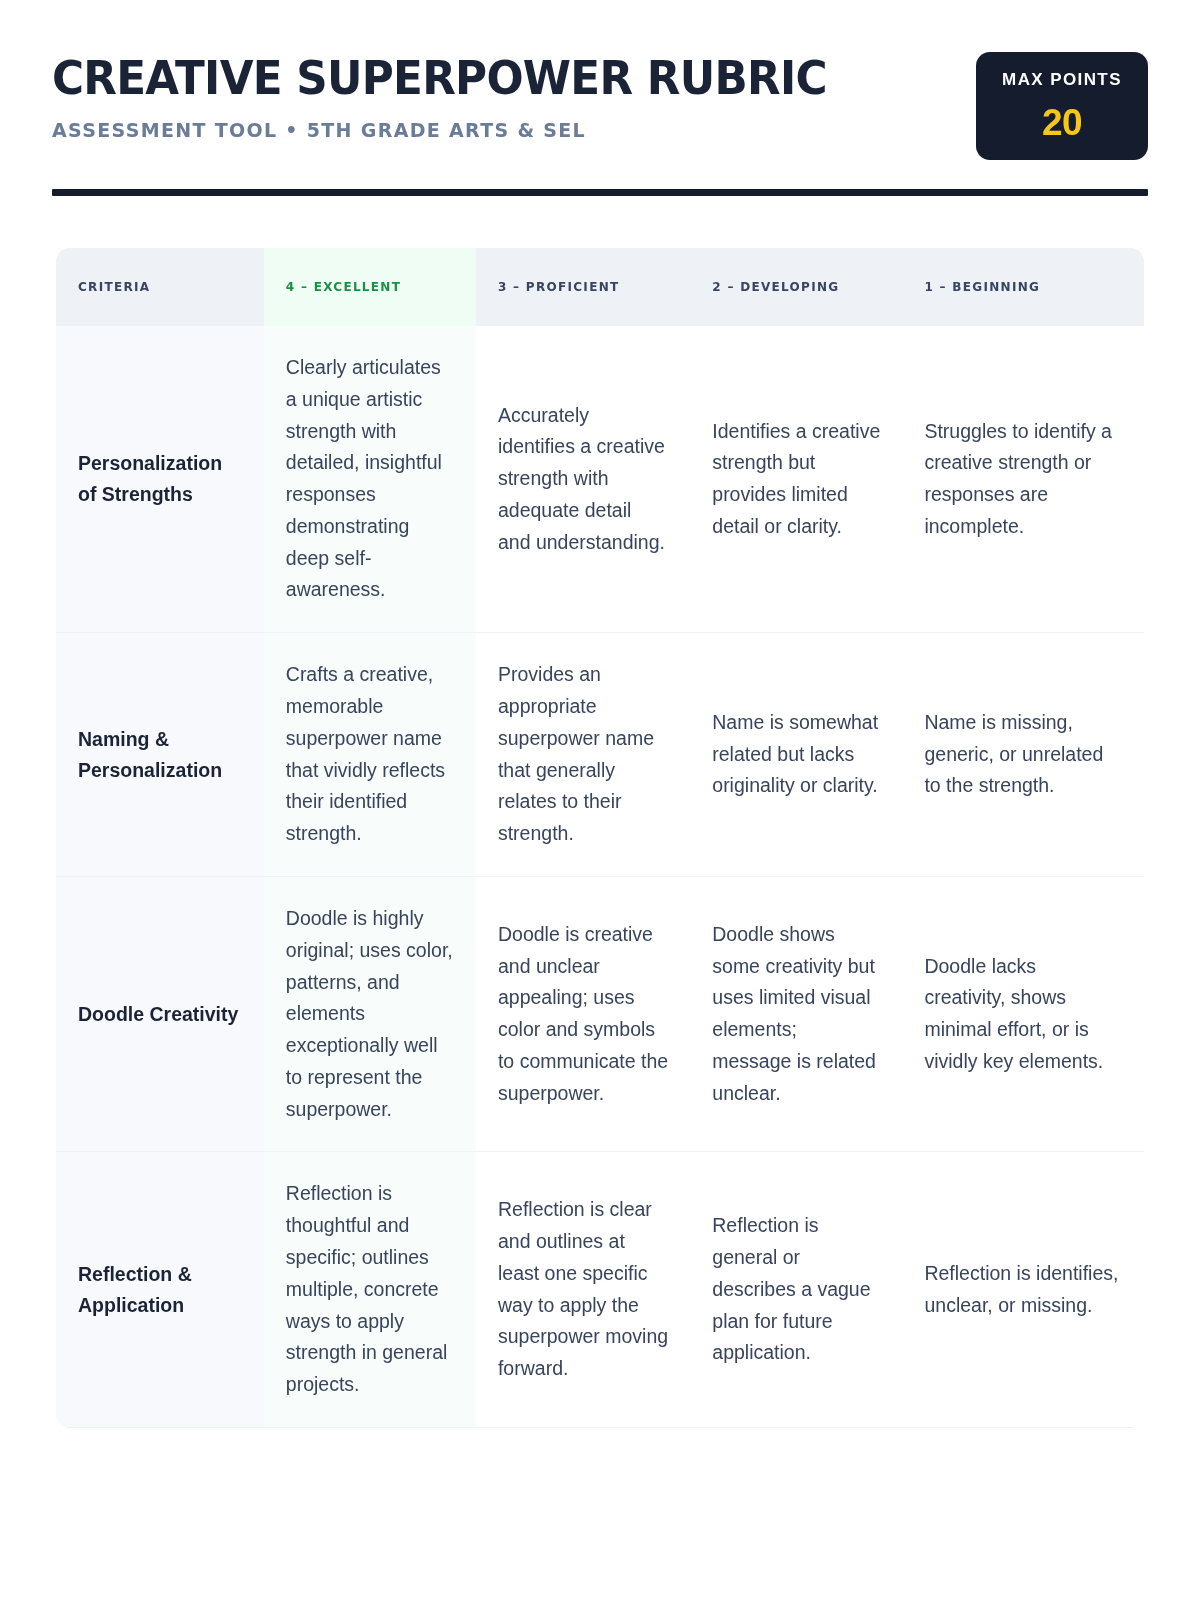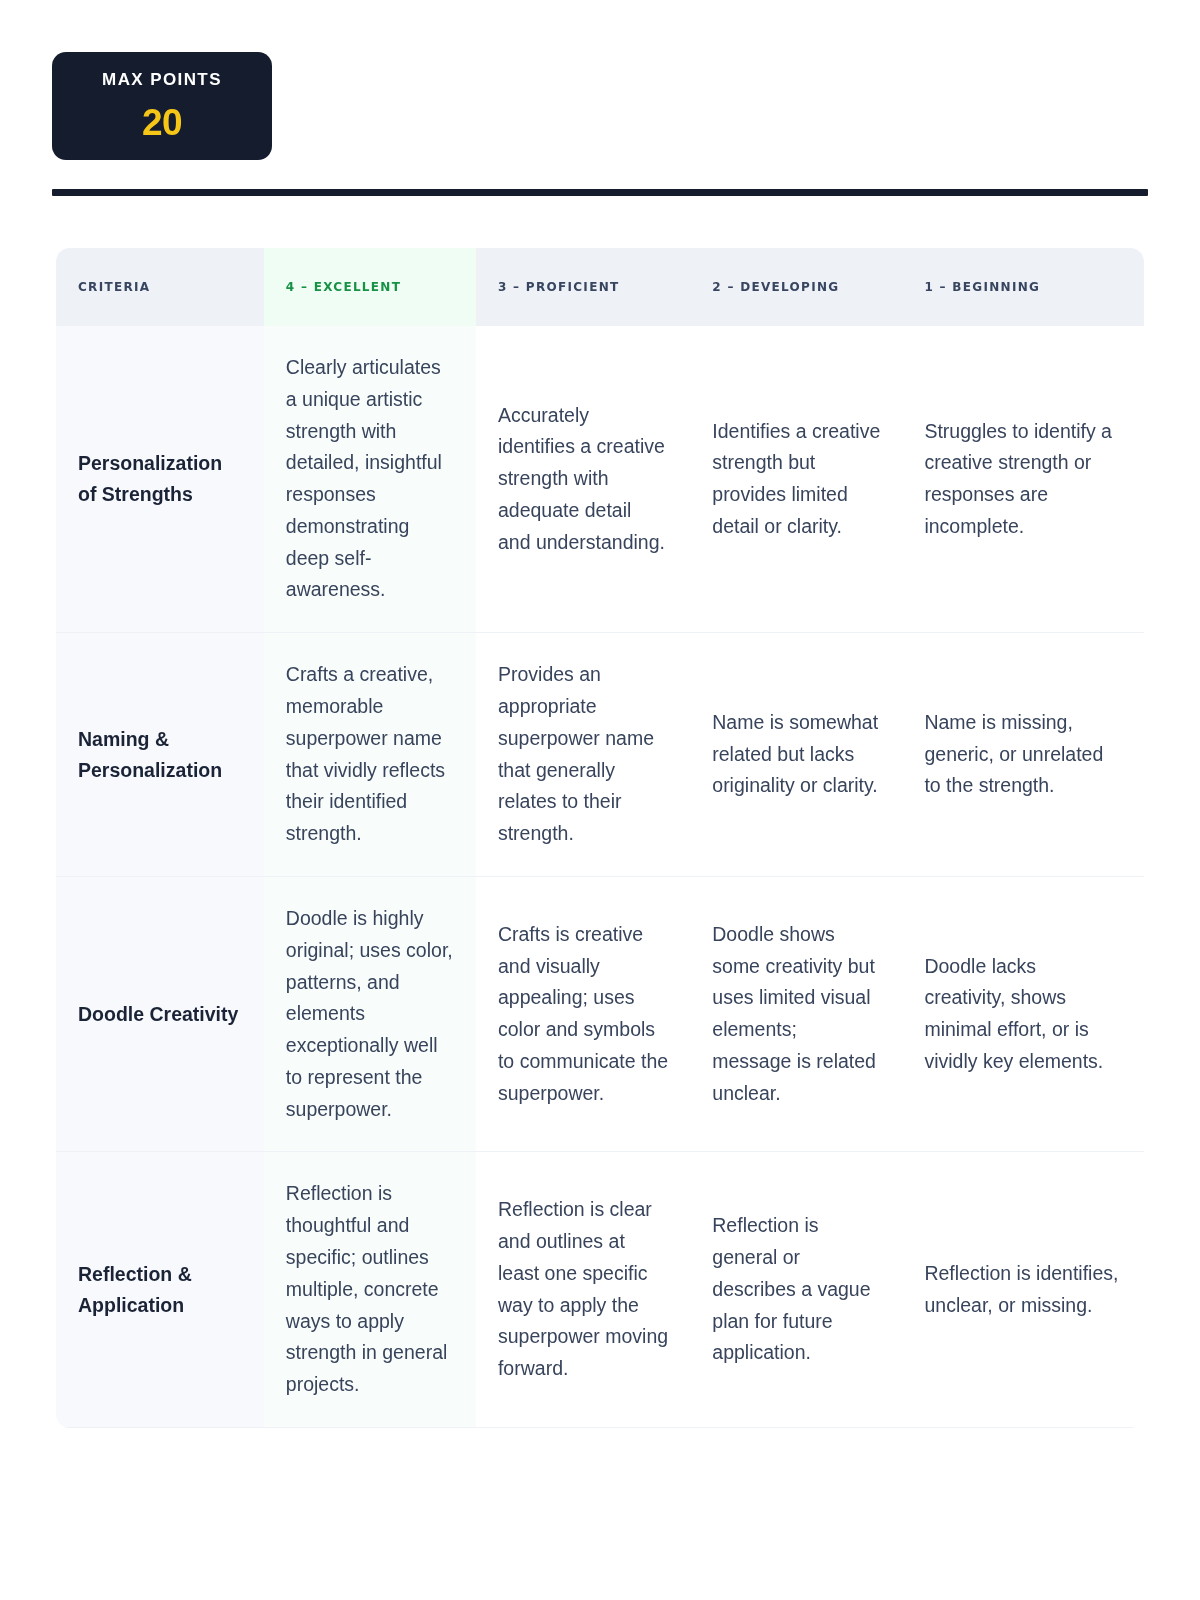--- a/index.html
+++ b/index.html
@@ -53,21 +53,21 @@
     color: #6b7c99;
     text-transform: uppercase;
     transform: scaleX(0.95);
     transform-origin: left center;
     white-space: nowrap;
   }
 
   .badge {
     background: #141c2e;
     border-radius: 14px;
-    width: 220px;
+    width: 172px;
     height: 108px;
     display: flex;
     flex-direction: column;
     align-items: center;
     justify-content: center;
     margin-top: 4px;
     flex: 0 0 auto;
   }
 
   .badge-label {
@@ -158,20 +158,24 @@
   }
 
   tbody tr:last-child td { border-bottom: 1.5px solid #eef1f6; }
 </style>
 </head>
 <body>
 
 <div class="page">
 
   <div class="header">
+    <div class="header-left">
+      <div class="title">CREATIVE SUPERPOWER RUBRIC</div>
+      <div class="subtitle">ASSESSMENT TOOL • 5TH GRADE ARTS &amp; SEL</div>
+    </div>
 
     <div class="badge">
       <div class="badge-label">MAX POINTS</div>
       <div class="badge-value">20</div>
     </div>
   </div>
 
   <div class="rule"></div>
 
   <div class="table-wrap">
@@ -206,21 +210,21 @@
           <td class="cell-criteria">Naming &amp; Personalization</td>
           <td class="cell-excellent">Crafts a creative, memorable superpower name that vividly reflects their identified strength.</td>
           <td>Provides an appropriate superpower name that generally relates to their strength.</td>
           <td>Name is somewhat related but lacks originality or clarity.</td>
           <td>Name is missing, generic, or unrelated to the strength.</td>
         </tr>
 
         <tr>
           <td class="cell-criteria">Doodle Creativity</td>
           <td class="cell-excellent">Doodle is highly original; uses color, patterns, and elements exceptionally well to represent the superpower.</td>
-          <td>Crafts is creative and visually appealing; uses color and symbols to communicate the superpower.</td>
+          <td>Doodle is creative and unclear appealing; uses color and symbols to communicate the superpower.</td>
           <td>Doodle shows some creativity but uses limited visual elements; message is related unclear.</td>
           <td>Doodle lacks creativity, shows minimal effort, or is vividly key elements.</td>
         </tr>
 
         <tr>
           <td class="cell-criteria">Reflection &amp; Application</td>
           <td class="cell-excellent">Reflection is thoughtful and specific; outlines multiple, concrete ways to apply strength in general projects.</td>
           <td>Reflection is clear and outlines at least one specific way to apply the superpower moving forward.</td>
           <td>Reflection is general or describes a vague plan for future application.</td>
           <td>Reflection is identifies, unclear, or missing.</td>

